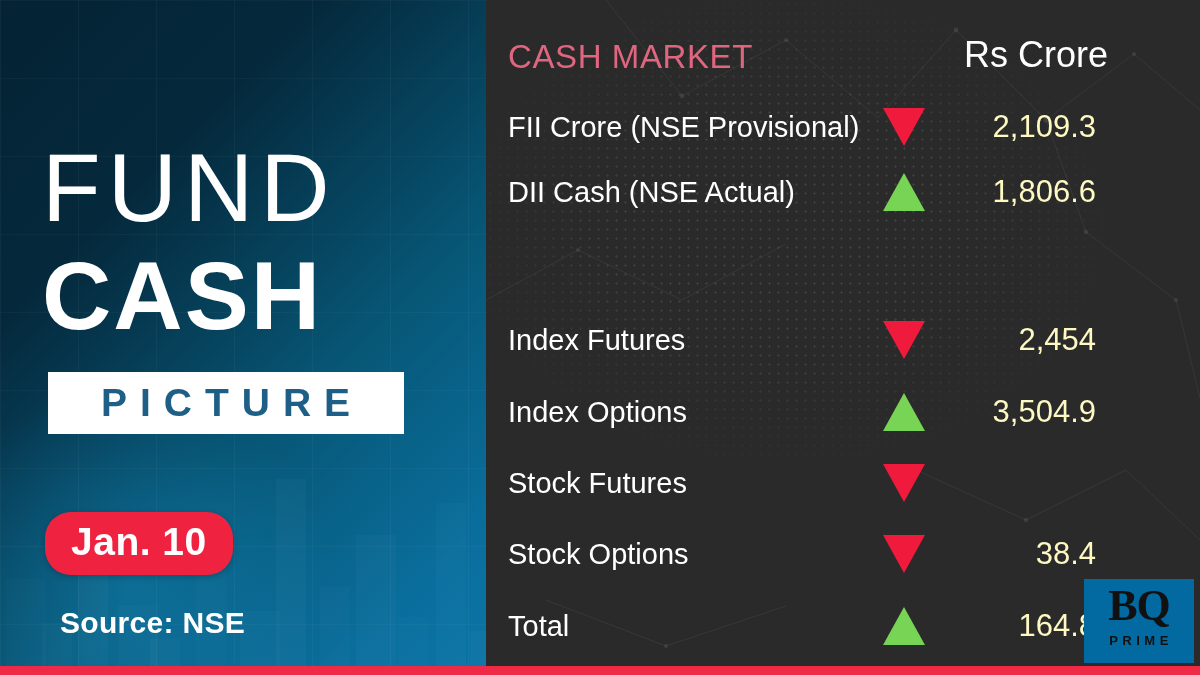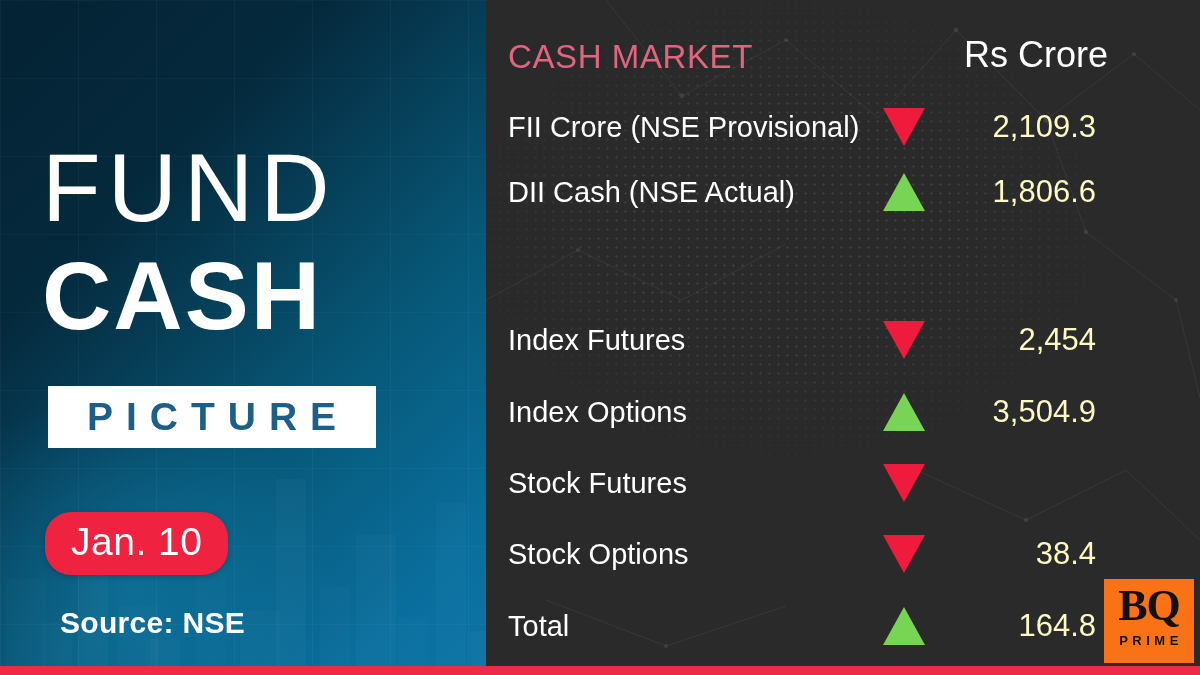--- a/index.html
+++ b/index.html
@@ -52,34 +52,34 @@
     font-weight:300; color:#ffffff;
     font-family:"Liberation Sans", sans-serif;
   }
   .title-flow{
     position:absolute; left:42px; top:250px;
     font-size:96px; line-height:.95; letter-spacing:2px;
     font-weight:700; color:#ffffff;
   }
   .title-picture-band{
     position:absolute; left:48px; top:372px;
-    width:328px; height:62px;
+    width:356px; height:62px;
     background:#ffffff;
-    display:flex; align-items:center; justify-content:center;margin-top:14px;
+    display:flex; align-items:center; justify-content:center;
   }
   .title-picture-band span{
     font-size:39px; font-weight:700; letter-spacing:13px;
     color:#1d5f86; padding-left:12px;
   }
 
   .date-badge{
     position:absolute; left:45px; top:512px;
     background:#ef233f; border-radius:26px;
     padding:8px 26px 11px 26px;
-    color:#ffffff; font-size:39px; font-weight:400; letter-spacing:.5px;
+    color:#ffffff; font-size:39px; font-weight:700; letter-spacing:.5px;
     box-shadow:0 2px 6px rgba(0,0,0,.22);
   }
   .source-line{
     position:absolute; left:60px; top:606px;
     color:#ffffff; font-size:30px; font-weight:700; letter-spacing:.3px;
   }
 
   
   #right-panel{
     position:absolute; left:486px; top:0; width:714px; height:675px;
@@ -117,21 +117,21 @@
     font-weight:400;
   }
   .row .arrow{
     position:absolute; left:396px; top:2px; width:44px; height:40px;
   }
   .tri{ width:44px; height:40px; display:block; }
 
   
   #bq-logo{
     position:absolute; right:6px; bottom:12px;
-    width:90px; height:84px; background:#f97316;
+    width:110px; height:84px; background:#0369a1;
     display:flex; flex-direction:column; align-items:center; justify-content:flex-start;
     padding-top:6px;
   }
   #bq-logo .bq{
     font-family:"Liberation Serif", serif;
     font-size:44px; font-weight:700; color:#111111;
     line-height:.96; letter-spacing:-1px;
   }
   #bq-logo .prime{
     font-family:"Liberation Sans", sans-serif;

